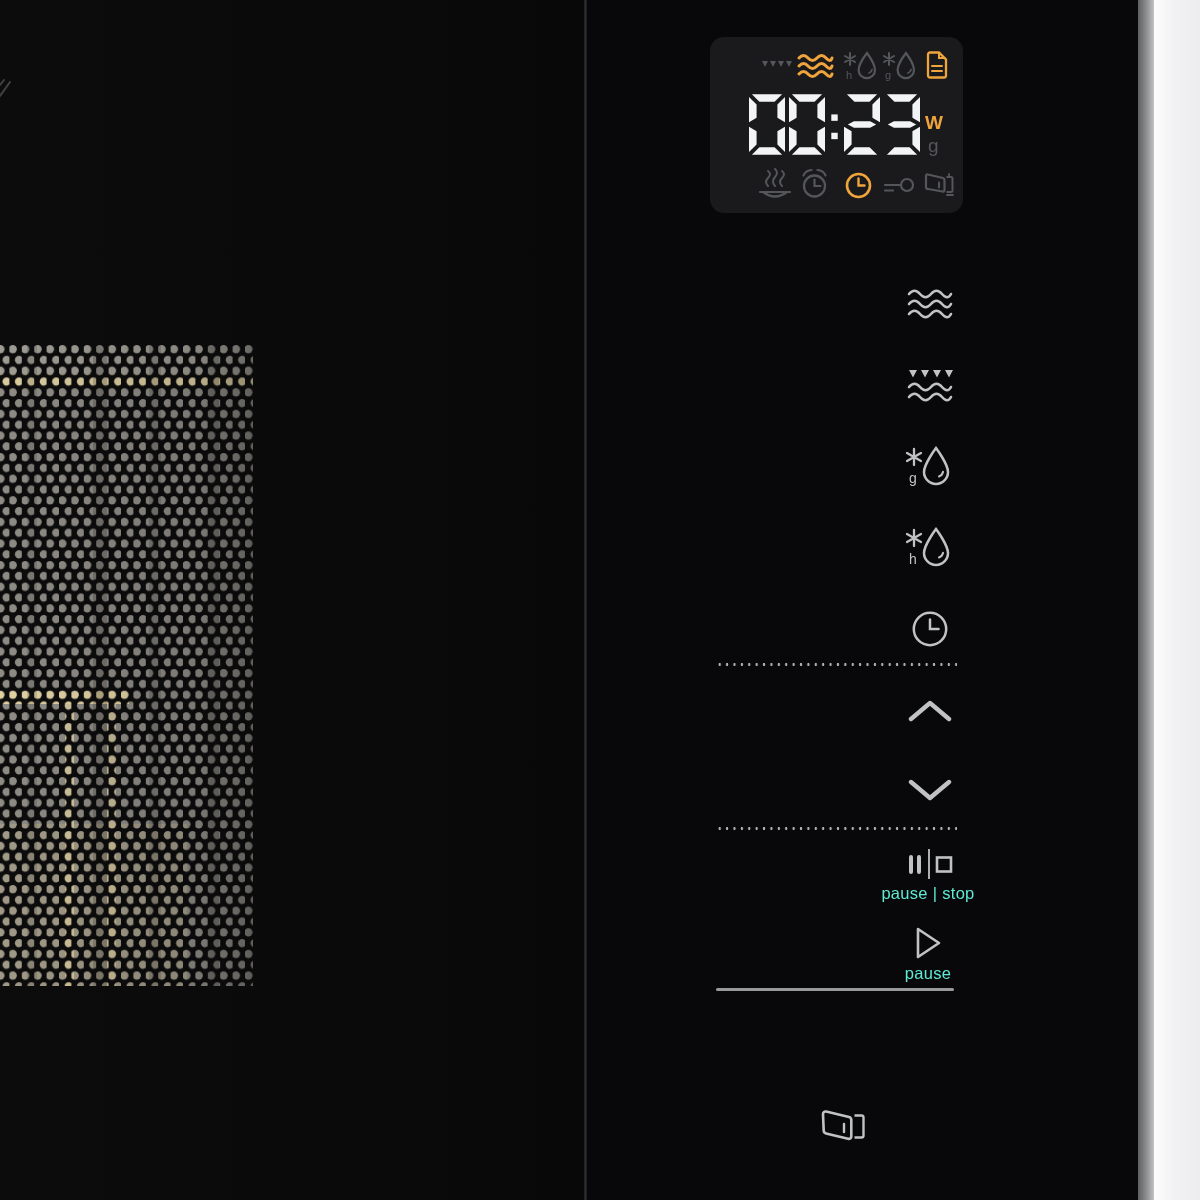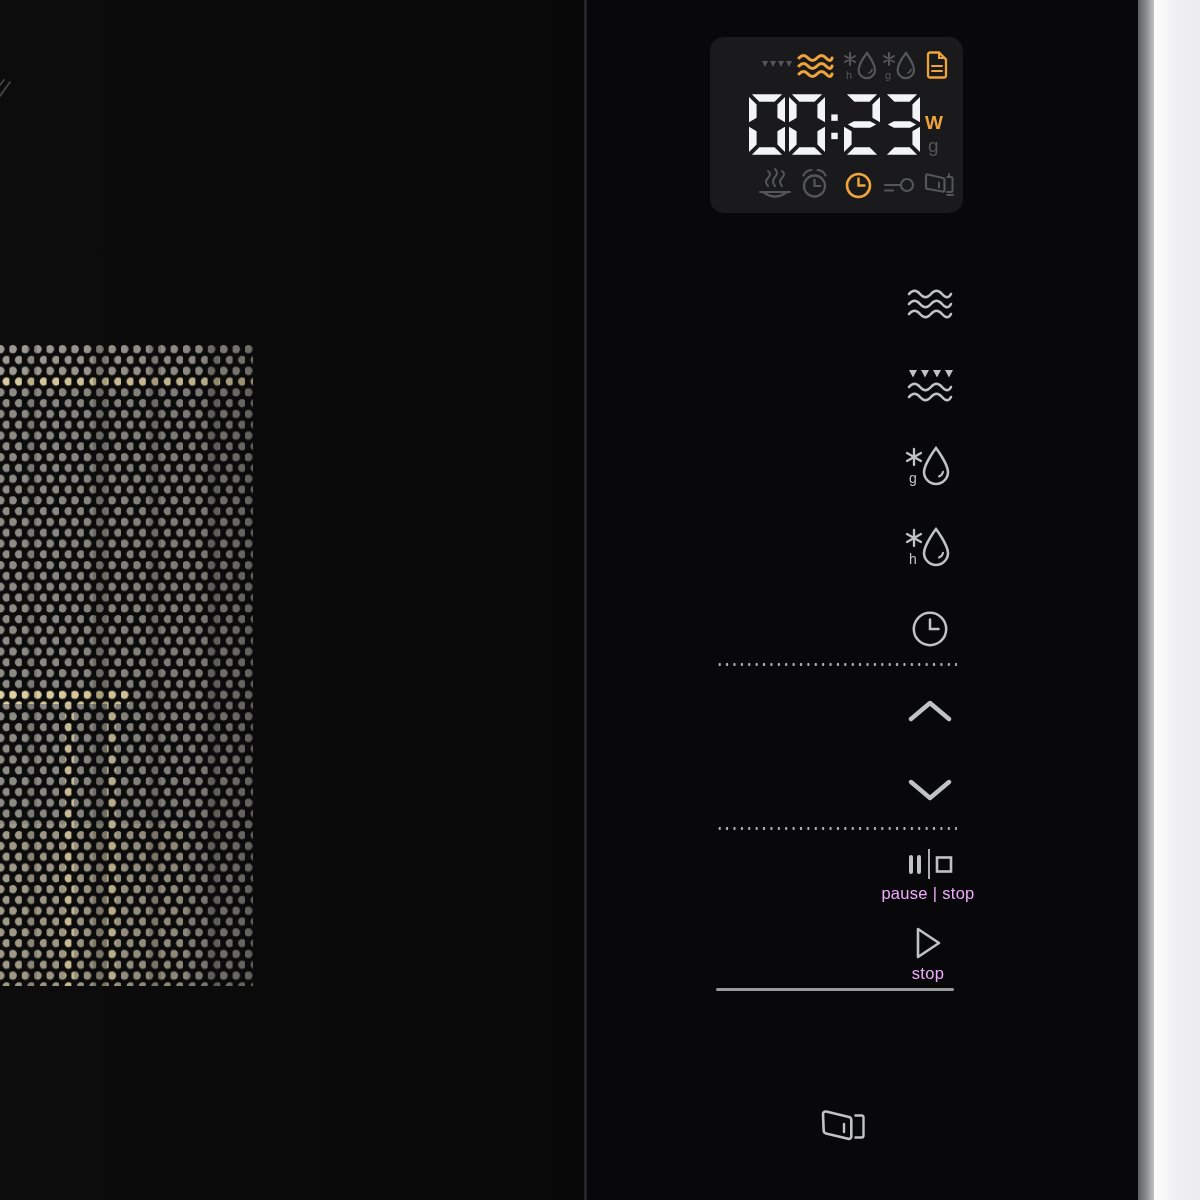--- a/index.html
+++ b/index.html
@@ -24,21 +24,21 @@
   .digits svg{display:block;}
   .unit-top{left:925px;top:113px;font-size:19px;font-weight:bold;line-height:20px;}
   .unit-bottom{left:928px;top:136px;font-size:19px;line-height:20px;}
 
   
   .ctl{color:#c0c2c4;}
   .dotline{height:3px;width:241px;
     background-image:radial-gradient(circle,#aeb0b2 1.15px,rgba(0,0,0,0) 1.45px);
     background-size:7.4px 3px;background-repeat:repeat-x;}
   .solidline{height:2.5px;width:238px;background:#97999b;border-radius:2px;}
-  .lbl{color:#f0abfc;font-size:16.5px;letter-spacing:.3px;text-align:center;width:220px;}
+  .lbl{color:#5eead4;font-size:16.5px;letter-spacing:.3px;text-align:center;width:220px;}
 
   
   .edge-gray{left:1138px;top:0;width:16px;height:1200px;
      background:linear-gradient(90deg,#5e5f61,#8f9092 55%,#c2c3c3);}
   .edge-white{left:1154px;top:0;width:46px;height:1200px;
      background:linear-gradient(90deg,#fdfdfd,#f1f1f3 45%,#ededef);}
 </style>
 </head>
 <body>
 
@@ -227,21 +227,21 @@
         <rect x="32" y="10.5" width="14" height="14" fill="none" stroke="currentColor" stroke-width="2.6"></rect>
       </svg>
     </div>
     <div class="abs lbl" style="left:231px;top:884px">pause | stop</div>
 
     <div class="abs" style="left:328px;top:926px;width:28px;height:36px">
       <svg width="27" height="34" viewBox="0 0 27 34" class="ctl">
         <path d="M3,3 L24,17 L3,31 Z" fill="none" stroke="currentColor" stroke-width="2.6" stroke-linejoin="round"></path>
       </svg>
     </div>
-    <div class="abs lbl" style="left:231px;top:964px">stop</div>
+    <div class="abs lbl" style="left:231px;top:964px">pause</div>
 
     <div class="abs solidline" style="left:129px;top:988px"></div>
 
     <svg class="abs ctl" style="left:229px;top:1106px" width="54" height="46" viewBox="0 0 54 46">
       <path d="M7,8 a2.5,2.5 0 0 1 3.2,-2.4 L33,11 a3,3 0 0 1 2.3,2.9 v16.5 a2.5,2.5 0 0 1 -3.2,2.4 L10,27.5 a3,3 0 0 1 -2.3,-2.9 z" fill="none" stroke="currentColor" stroke-width="2.6" stroke-linejoin="round"></path>
       <path d="M38.5,9.5 h7 a2,2 0 0 1 2,2 v18 a2,2 0 0 1 -2,2 h-7" fill="none" stroke="currentColor" stroke-width="2.4"></path>
       <path d="M28,18 v8" stroke="currentColor" stroke-width="2.4" stroke-linecap="round"></path>
     </svg>
 
   </div>

